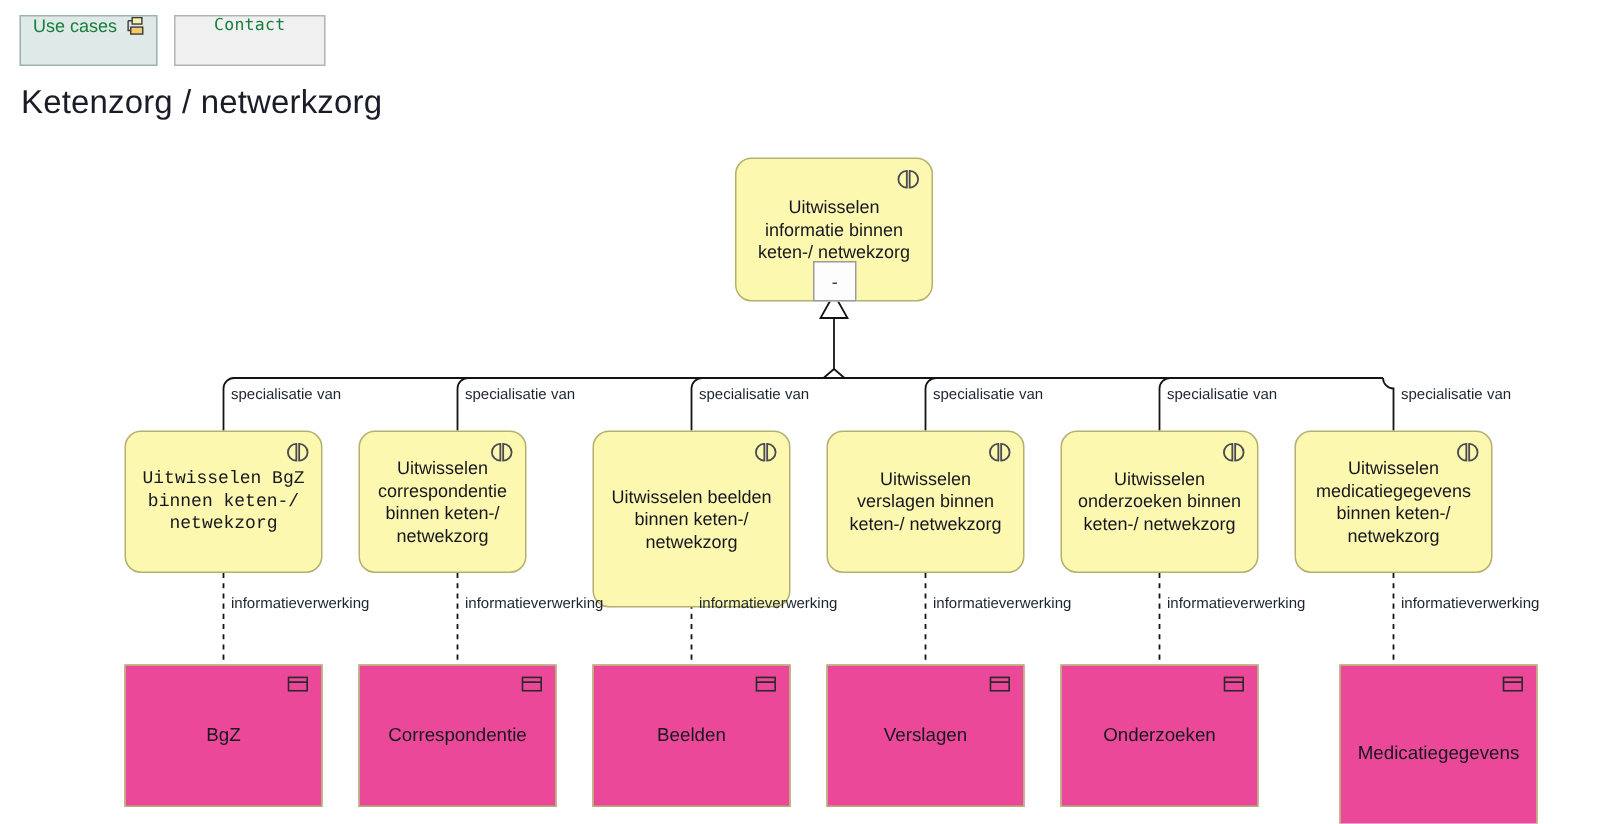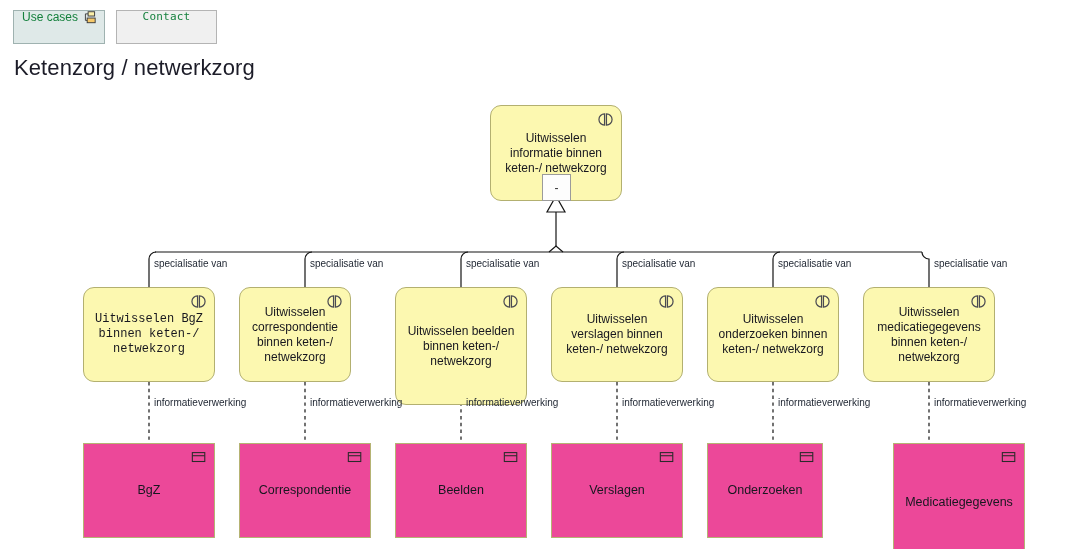--- a/index.html
+++ b/index.html
@@ -245,21 +245,21 @@
     <div class="node object" style="left:551px;top:443px;width:132px;height:95px;">
       <span class="nico">
         <svg viewBox="0 0 18 14" width="16" height="13">
           <rect x="1.5" y="1.5" width="14" height="10" fill="none" stroke="#2a2a2a" stroke-width="1.2"></rect>
           <path d="M1.5 5 L15.5 5" stroke="#2a2a2a" stroke-width="1.2"></path>
         </svg>
       </span>
       <span class="nlabel">Verslagen</span>
     </div>
 
-    <div class="node object" style="left:707px;top:443px;width:116px;height:95px;">
+    <div class="node object" style="left:707px;top:443px;width:132px;height:95px;">
       <span class="nico">
         <svg viewBox="0 0 18 14" width="16" height="13">
           <rect x="1.5" y="1.5" width="14" height="10" fill="none" stroke="#2a2a2a" stroke-width="1.2"></rect>
           <path d="M1.5 5 L15.5 5" stroke="#2a2a2a" stroke-width="1.2"></path>
         </svg>
       </span>
       <span class="nlabel">Onderzoeken</span>
     </div>
 
     <div class="node object" style="left:893px;top:443px;width:132px;height:118px;text-align:center;">

